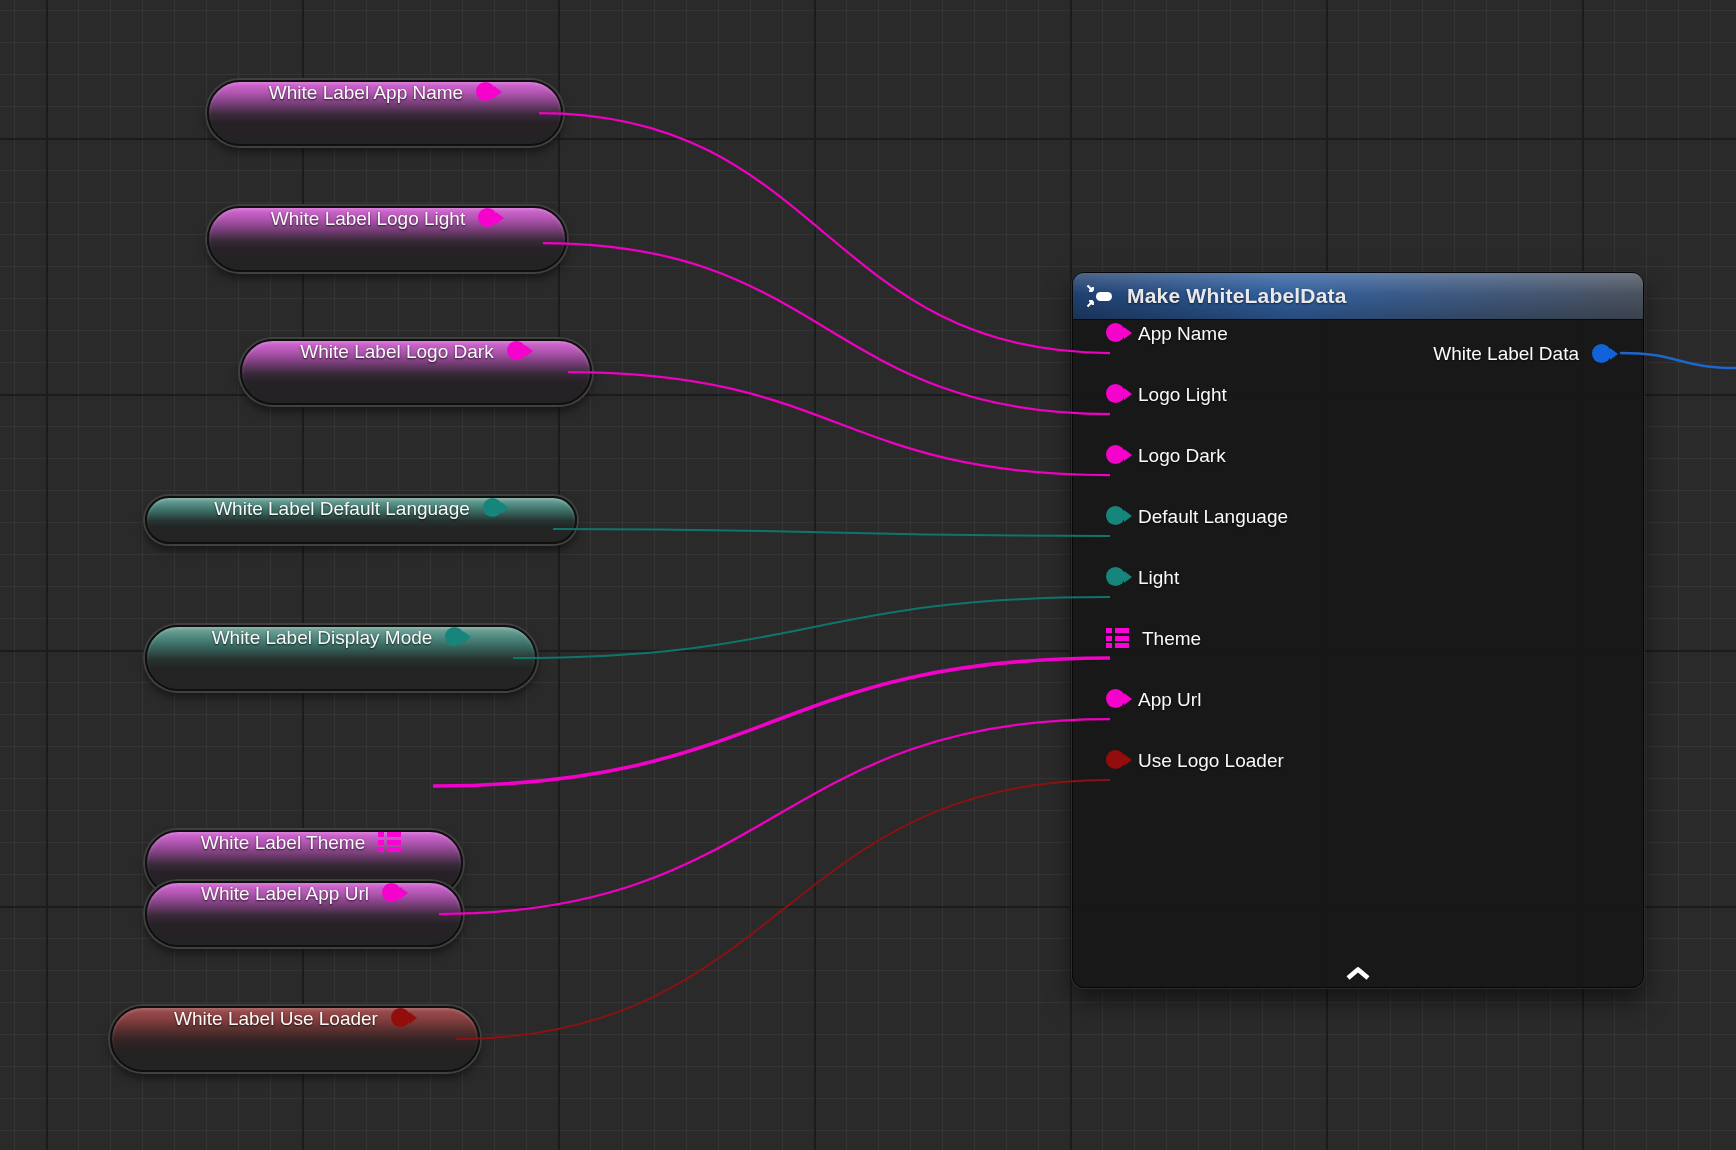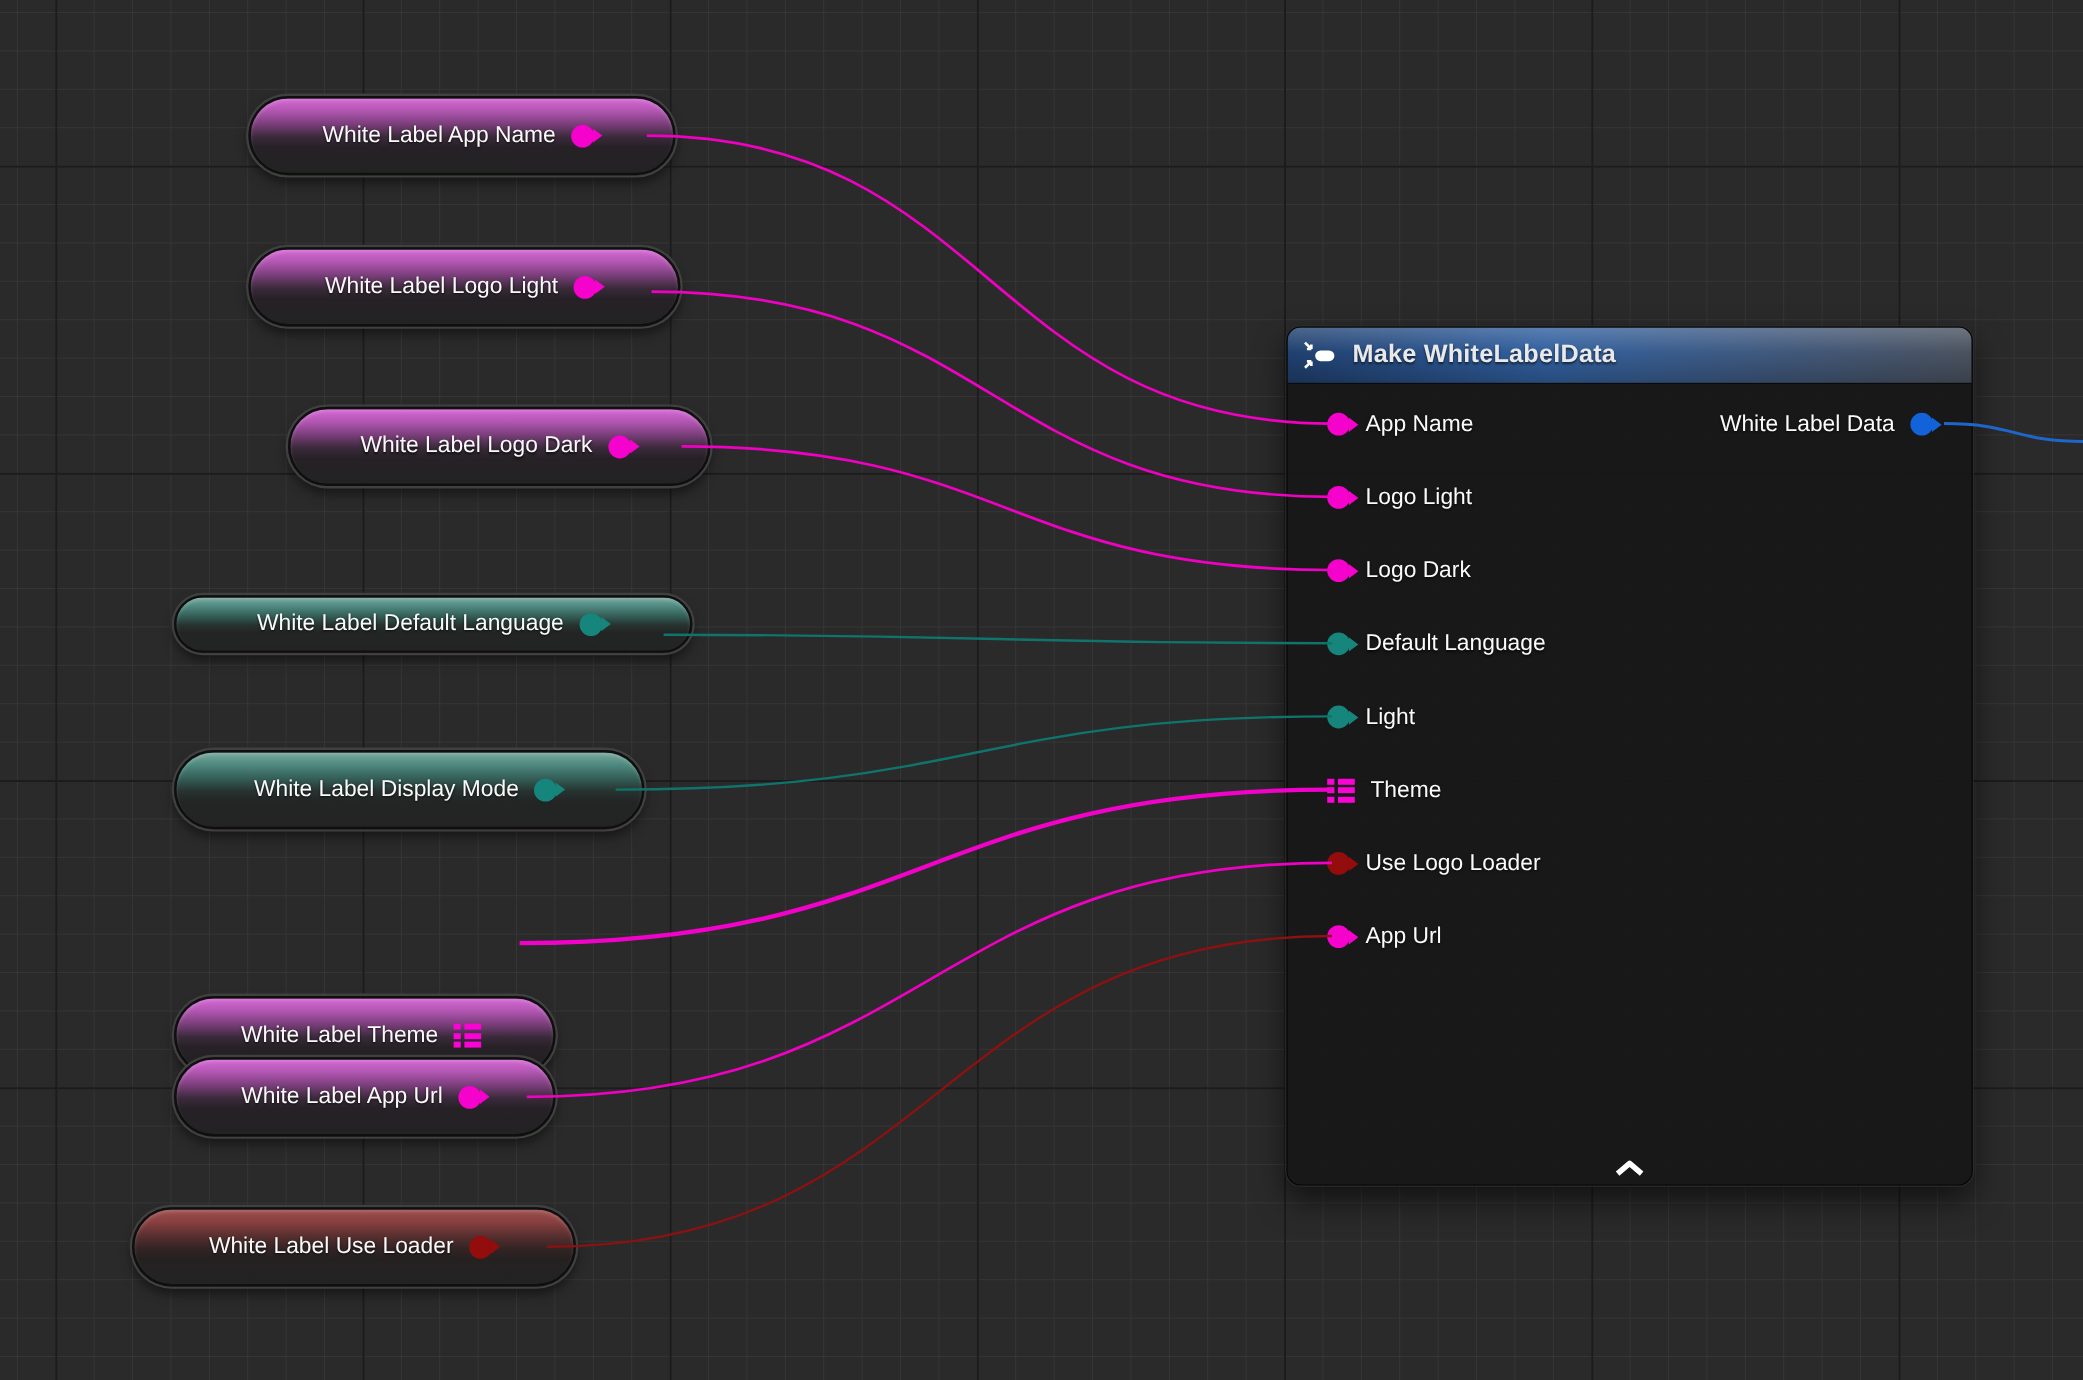--- a/index.html
+++ b/index.html
@@ -14,21 +14,21 @@
     background-size:256px 256px,256px 256px,32px 32px,32px 32px;
     background-position:46px 138px,46px 138px,14px 10px,14px 10px;
     font-family:"Liberation Sans",sans-serif;color:#f4f4f4;
   }
   #wires{position:absolute;inset:0;z-index:3;pointer-events:none}
   #wires path{pointer-events:stroke}
 
   
   .pill{
     position:absolute;z-index:2;box-sizing:border-box;
-    display:flex;align-items:center;justify-content:center;gap:13px;
+    display:flex;align-items:flex-start;justify-content:center;gap:13px;
     padding:0 32px 0 26px;border-radius:34px;
     border:2px solid #0f0f0f;
     box-shadow:0 0 0 2px #404040,0 6px 10px rgba(0,0,0,.5),inset 0 2px 3px rgba(255,255,255,.16);
     cursor:default;
   }
   .glow-pink{background:linear-gradient(180deg,#d568d5 0%,#b457b4 16%,#7c3f7c 34%,#3a2a3a 52%,#262126 66%,#232323 100%)}
   .glow-teal{background:linear-gradient(180deg,#79a89d 0%,#4f8a80 16%,#35615a 34%,#273330 52%,#232525 66%,#232323 100%)}
   .glow-red {background:linear-gradient(180deg,#9d4f4f 0%,#8a4040 16%,#5c3030 34%,#342424 52%,#252121 66%,#232323 100%)}
 
   .plabel{font-size:19px;color:#fafafa;text-shadow:0 1px 2px rgba(0,0,0,.75);white-space:nowrap}
@@ -53,21 +53,21 @@
   .make-header{
     height:46px;border-radius:11px 11px 0 0;
     display:flex;align-items:center;gap:11px;padding:0 13px;
     border-bottom:1px solid #0a0a0a;
     background:
       linear-gradient(180deg,rgba(255,255,255,.20),rgba(255,255,255,0) 45%,rgba(0,0,0,.22) 100%),
       linear-gradient(90deg,#20406f 0%,#31609f 38%,#3d5a84 64%,#4a525f 100%);
   }
   .htitle{font-size:21px;font-weight:bold;color:#e9e9e9;text-shadow:0 1px 2px rgba(0,0,0,.6);letter-spacing:.2px;white-space:nowrap}
   .make-rows{position:absolute;top:50px;left:0;right:0}
-  .mrow{height:61px;display:flex;align-items:center;gap:13px;padding-left:33px}
+  .mrow{height:61px;display:flex;align-items:flex-start;gap:13px;padding-left:33px}
   .row-out{position:absolute;top:50px;right:32px;height:61px;display:flex;align-items:center;gap:13px;z-index:1}
   .collapse{position:absolute;left:0;right:0;bottom:6px;display:flex;justify-content:center;cursor:pointer}
 </style>
 </head>
 <body>
 
 <div id="stage">
 
   <svg id="wires" width="1736" height="1150">
       <path d="M 553 529 C 831.5 529, 831.5 536, 1110 536" fill="none" stroke="#0f756c" stroke-width="2"></path>
@@ -183,30 +183,30 @@
             <i></i>
             <i></i>
             <i></i>
             <i></i>
             <i></i>
             <i></i>
           </span>
           <span class="plabel">Theme</span>
         </div>
         <div class="mrow">
+          <span class="pin round" style="--c: #f502cd;">
+            <i class="nub"></i>
+          </span>
+          <span class="plabel">App Url</span>
+        </div>
+        <div class="mrow">
           <span class="pin round" style="--c: #930d0d;">
             <i class="nub"></i>
           </span>
           <span class="plabel">Use Logo Loader</span>
-        </div>
-        <div class="mrow">
-          <span class="pin round" style="--c: #f502cd;">
-            <i class="nub"></i>
-          </span>
-          <span class="plabel">App Url</span>
         </div>
       </div>
 
     <div class="row-out" id="row-out">
       <span class="plabel">White Label Data</span>
     <span class="pin round" style="--c: #1263da;">
           <i class="nub"></i>
         </span>
       </div>
 

